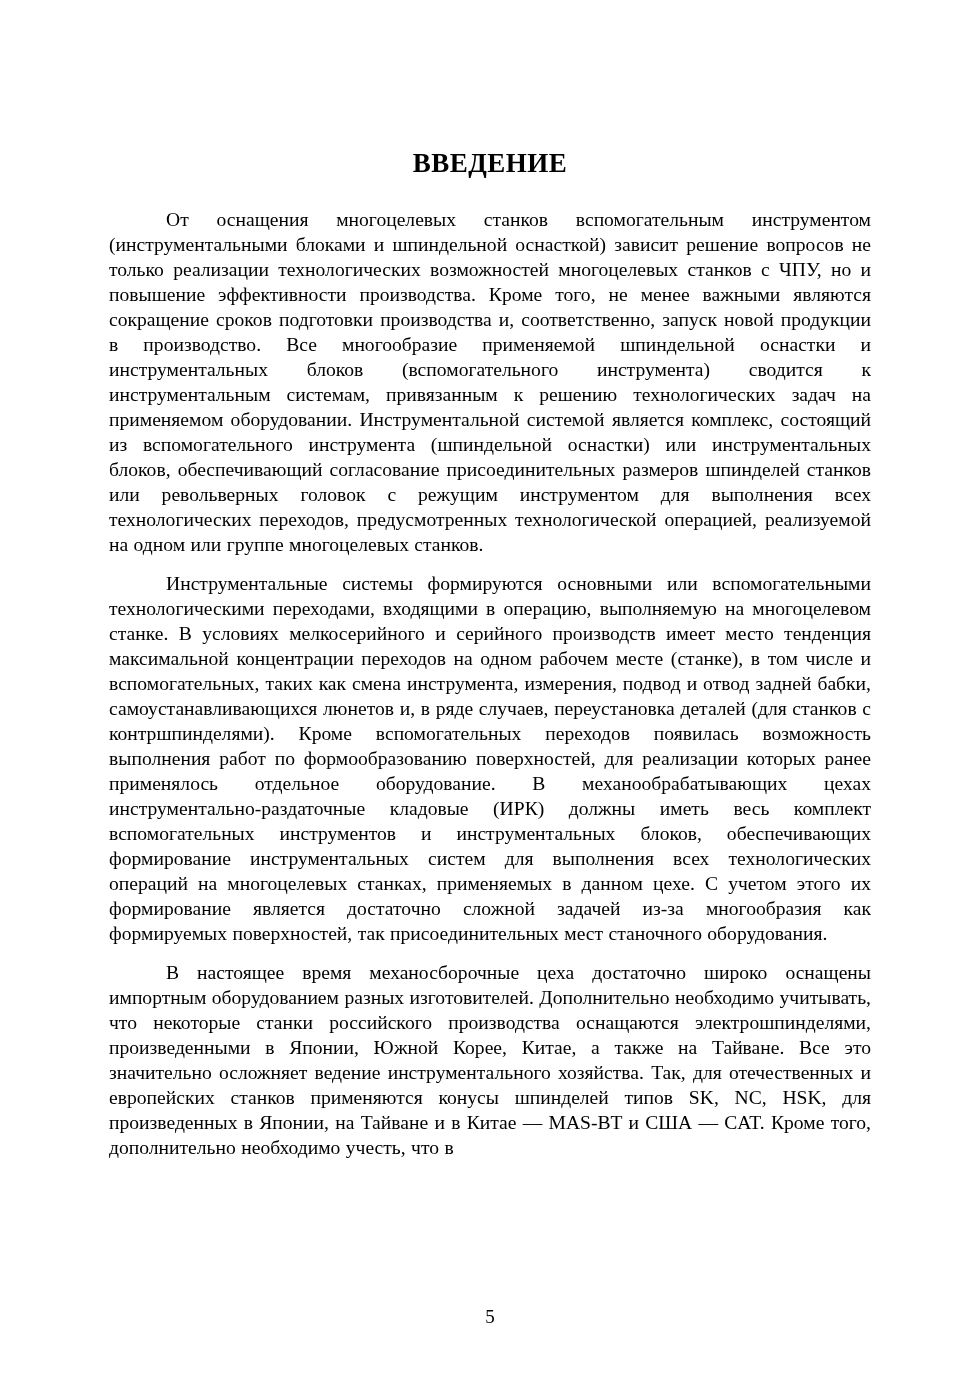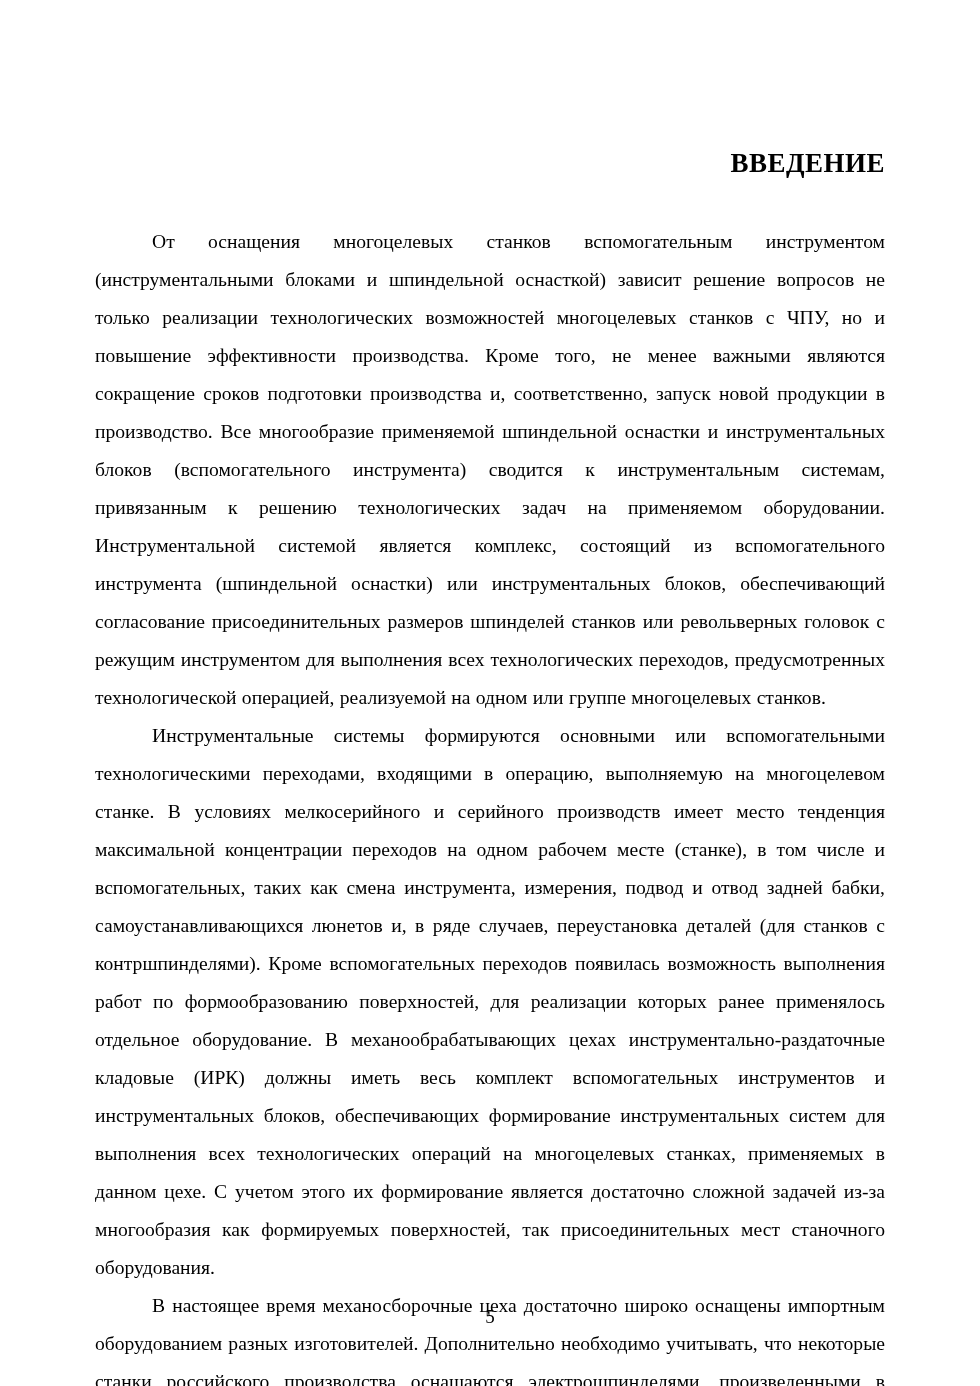--- a/index.html
+++ b/index.html
@@ -16,32 +16,32 @@
     overflow: hidden;
   }
   .page {
     box-sizing: border-box;
     width: 980px;
     height: 1386px;
     padding: 148px 95px 90px 95px;
     position: relative;
   }
   .title {
-    text-align: right;
+    text-align: center;
     font-size: 27px;
     font-weight: bold;
     letter-spacing: 0.5px;
-    margin: 0 0 44px 0;
+    margin: 0 0 28px 0;
   }
   .body-text p {
-    margin: 0;
+    margin: 14px;
     text-indent: 57px;
     text-align: justify;
     font-size: 19.6px;
-    line-height: 38px;
+    line-height: 25px;
     word-spacing: 0.5px;
   }
   .page-number {
     position: absolute;
     left: 0;
     bottom: 58px;
     width: 100%;
     text-align: center;
     font-size: 19px;
   }

